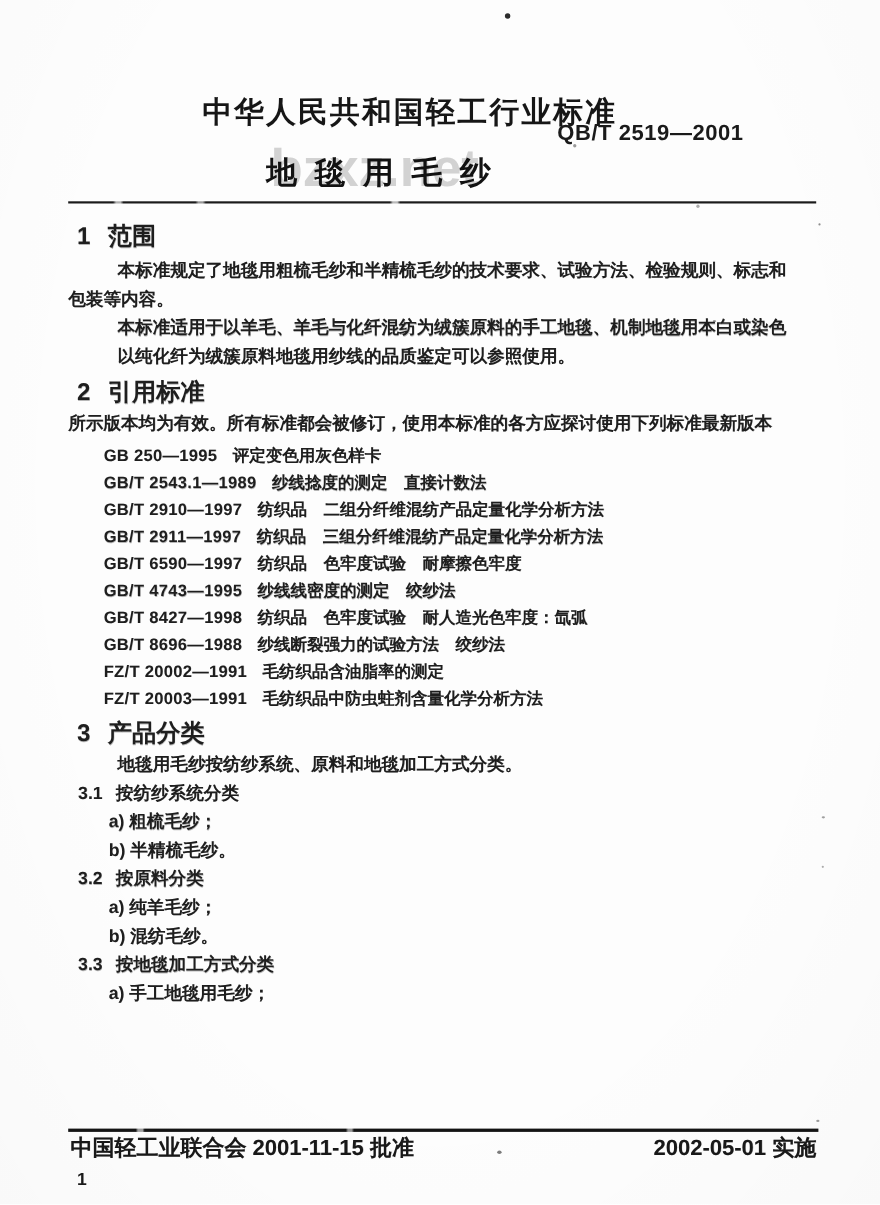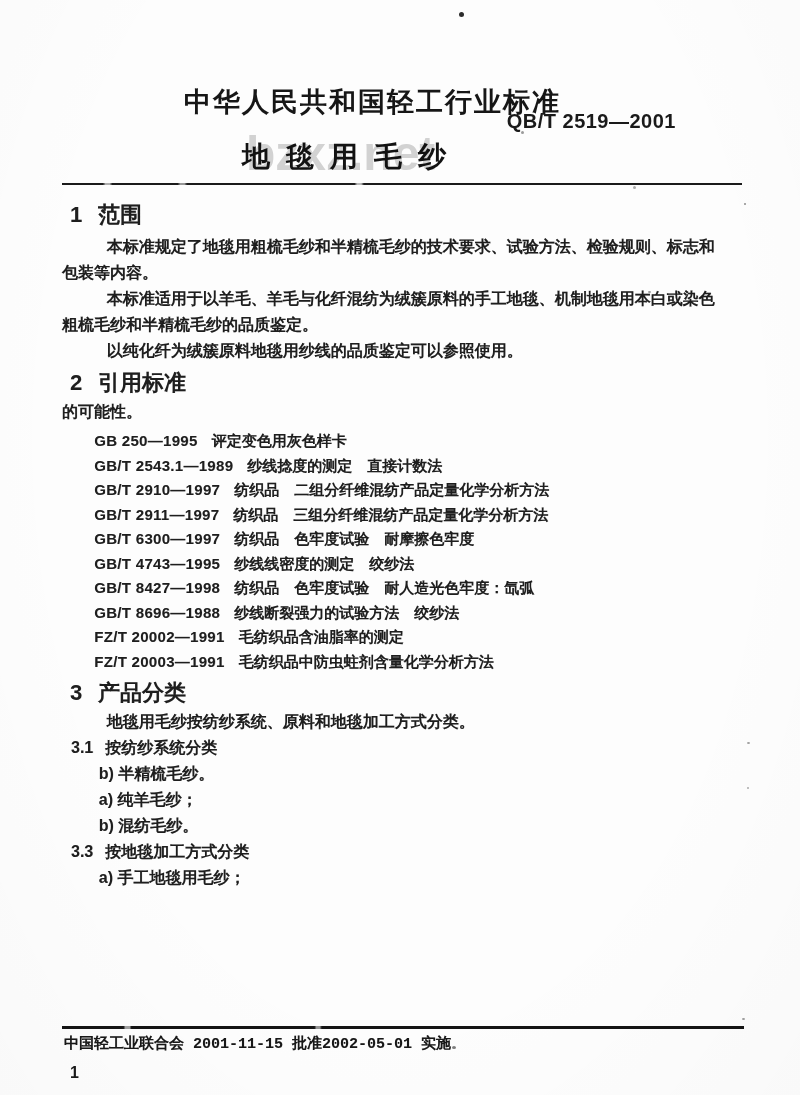--- a/index.html
+++ b/index.html
@@ -60,24 +60,23 @@
   .item{padding-left:2.3em;}
   
   .rule-footer{
     position:absolute;left:62px;top:1026px;width:682px;height:3px;z-index:4;
     background:linear-gradient(90deg,
       #141414 0 9%, rgba(20,20,20,.4) 9.3% 9.9%, #141414 10.2% 37%,
       rgba(20,20,20,.45) 37.3% 37.8%, #141414 38.1% 100%);
   }
   .footer{
     position:absolute;left:64px;top:1034px;width:678px;z-index:3;
-    display:flex;justify-content:flex-start;
-    font-size:15px;font-weight:700;color:#181818;line-height:21px;
+    display:flex;justify-content:space-between;
+    font-size:20px;font-weight:700;color:#181818;line-height:21px;
     text-shadow:0.3px 0.3px 0 rgba(0,0,0,0.3);
-    font-family:Liberation Mono, monospace;
   }
   .page-number{
     position:absolute;left:70px;top:1064px;z-index:3;
     font-size:16px;font-weight:800;color:#1a1a1a;
   }
   
   .speck{position:absolute;border-radius:50%;z-index:2;}
   .sp1{left:459px;top:12px;width:5px;height:5px;background:#2c2c2c;}
   .sp2{left:521px;top:131px;width:3px;height:3px;background:#9a9a9a;}
   .sp3{left:633px;top:186px;width:3px;height:3px;background:#ababab;}
@@ -101,43 +100,42 @@
   <div class="rule-top"></div>
 
   <div class="body">
 
     <div class="sec-h">
       <span class="no">1</span><span>范围</span>
     </div>
     <div class="line indent">本标准规定了地毯用粗梳毛纱和半精梳毛纱的技术要求、试验方法、检验规则、标志和</div>
     <div class="line">包装等内容。</div>
     <div class="line indent">本标准适用于以羊毛、羊毛与化纤混纺为绒簇原料的手工地毯、机制地毯用本白或染色</div>
-    <div class="line">粗梳毛纱和半精梳毛纱的品质鉴定。</div>
     <div class="line indent">以纯化纤为绒簇原料地毯用纱线的品质鉴定可以参照使用。</div>
 
     <div class="sec-h sec-h2">
       <span class="no">2</span><span>引用标准</span>
     </div>
-    <div class="line">的可能性。</div>
+    <div class="line">所示版本均为有效。所有标准都会被修订，使用本标准的各方应探讨使用下列标准最新版本</div>
 
     <div class="std-list">
       <div class="std-row">
         <span class="code">GB 250—1995</span><span>评定变色用灰色样卡</span>
       </div>
       <div class="std-row">
         <span class="code">GB/T 2543.1—1989</span><span>纱线捻度的测定　直接计数法</span>
       </div>
       <div class="std-row">
         <span class="code">GB/T 2910—1997</span><span>纺织品　二组分纤维混纺产品定量化学分析方法</span>
       </div>
       <div class="std-row">
         <span class="code">GB/T 2911—1997</span><span>纺织品　三组分纤维混纺产品定量化学分析方法</span>
       </div>
       <div class="std-row">
-        <span class="code">GB/T 6300—1997</span><span>纺织品　色牢度试验　耐摩擦色牢度</span>
+        <span class="code">GB/T 6590—1997</span><span>纺织品　色牢度试验　耐摩擦色牢度</span>
       </div>
       <div class="std-row">
         <span class="code">GB/T 4743—1995</span><span>纱线线密度的测定　绞纱法</span>
       </div>
       <div class="std-row">
         <span class="code">GB/T 8427—1998</span><span>纺织品　色牢度试验　耐人造光色牢度：氙弧</span>
       </div>
       <div class="std-row">
         <span class="code">GB/T 8696—1988</span><span>纱线断裂强力的试验方法　绞纱法</span>
       </div>
@@ -150,22 +148,26 @@
     </div>
 
     <div class="sec-h sec-h2">
       <span class="no">3</span><span>产品分类</span>
     </div>
     <div class="line indent">地毯用毛纱按纺纱系统、原料和地毯加工方式分类。</div>
 
     <div class="sub-h">
       <span class="no">3.1</span><span>按纺纱系统分类</span>
     </div>
+    <div class="line item">a) 粗梳毛纱；</div>
     <div class="line item">b) 半精梳毛纱。</div>
 
+    <div class="sub-h">
+      <span class="no">3.2</span><span>按原料分类</span>
+    </div>
     <div class="line item">a) 纯羊毛纱；</div>
     <div class="line item">b) 混纺毛纱。</div>
 
     <div class="sub-h">
       <span class="no">3.3</span><span>按地毯加工方式分类</span>
     </div>
     <div class="line item">a) 手工地毯用毛纱；</div>
 
   </div>
 

